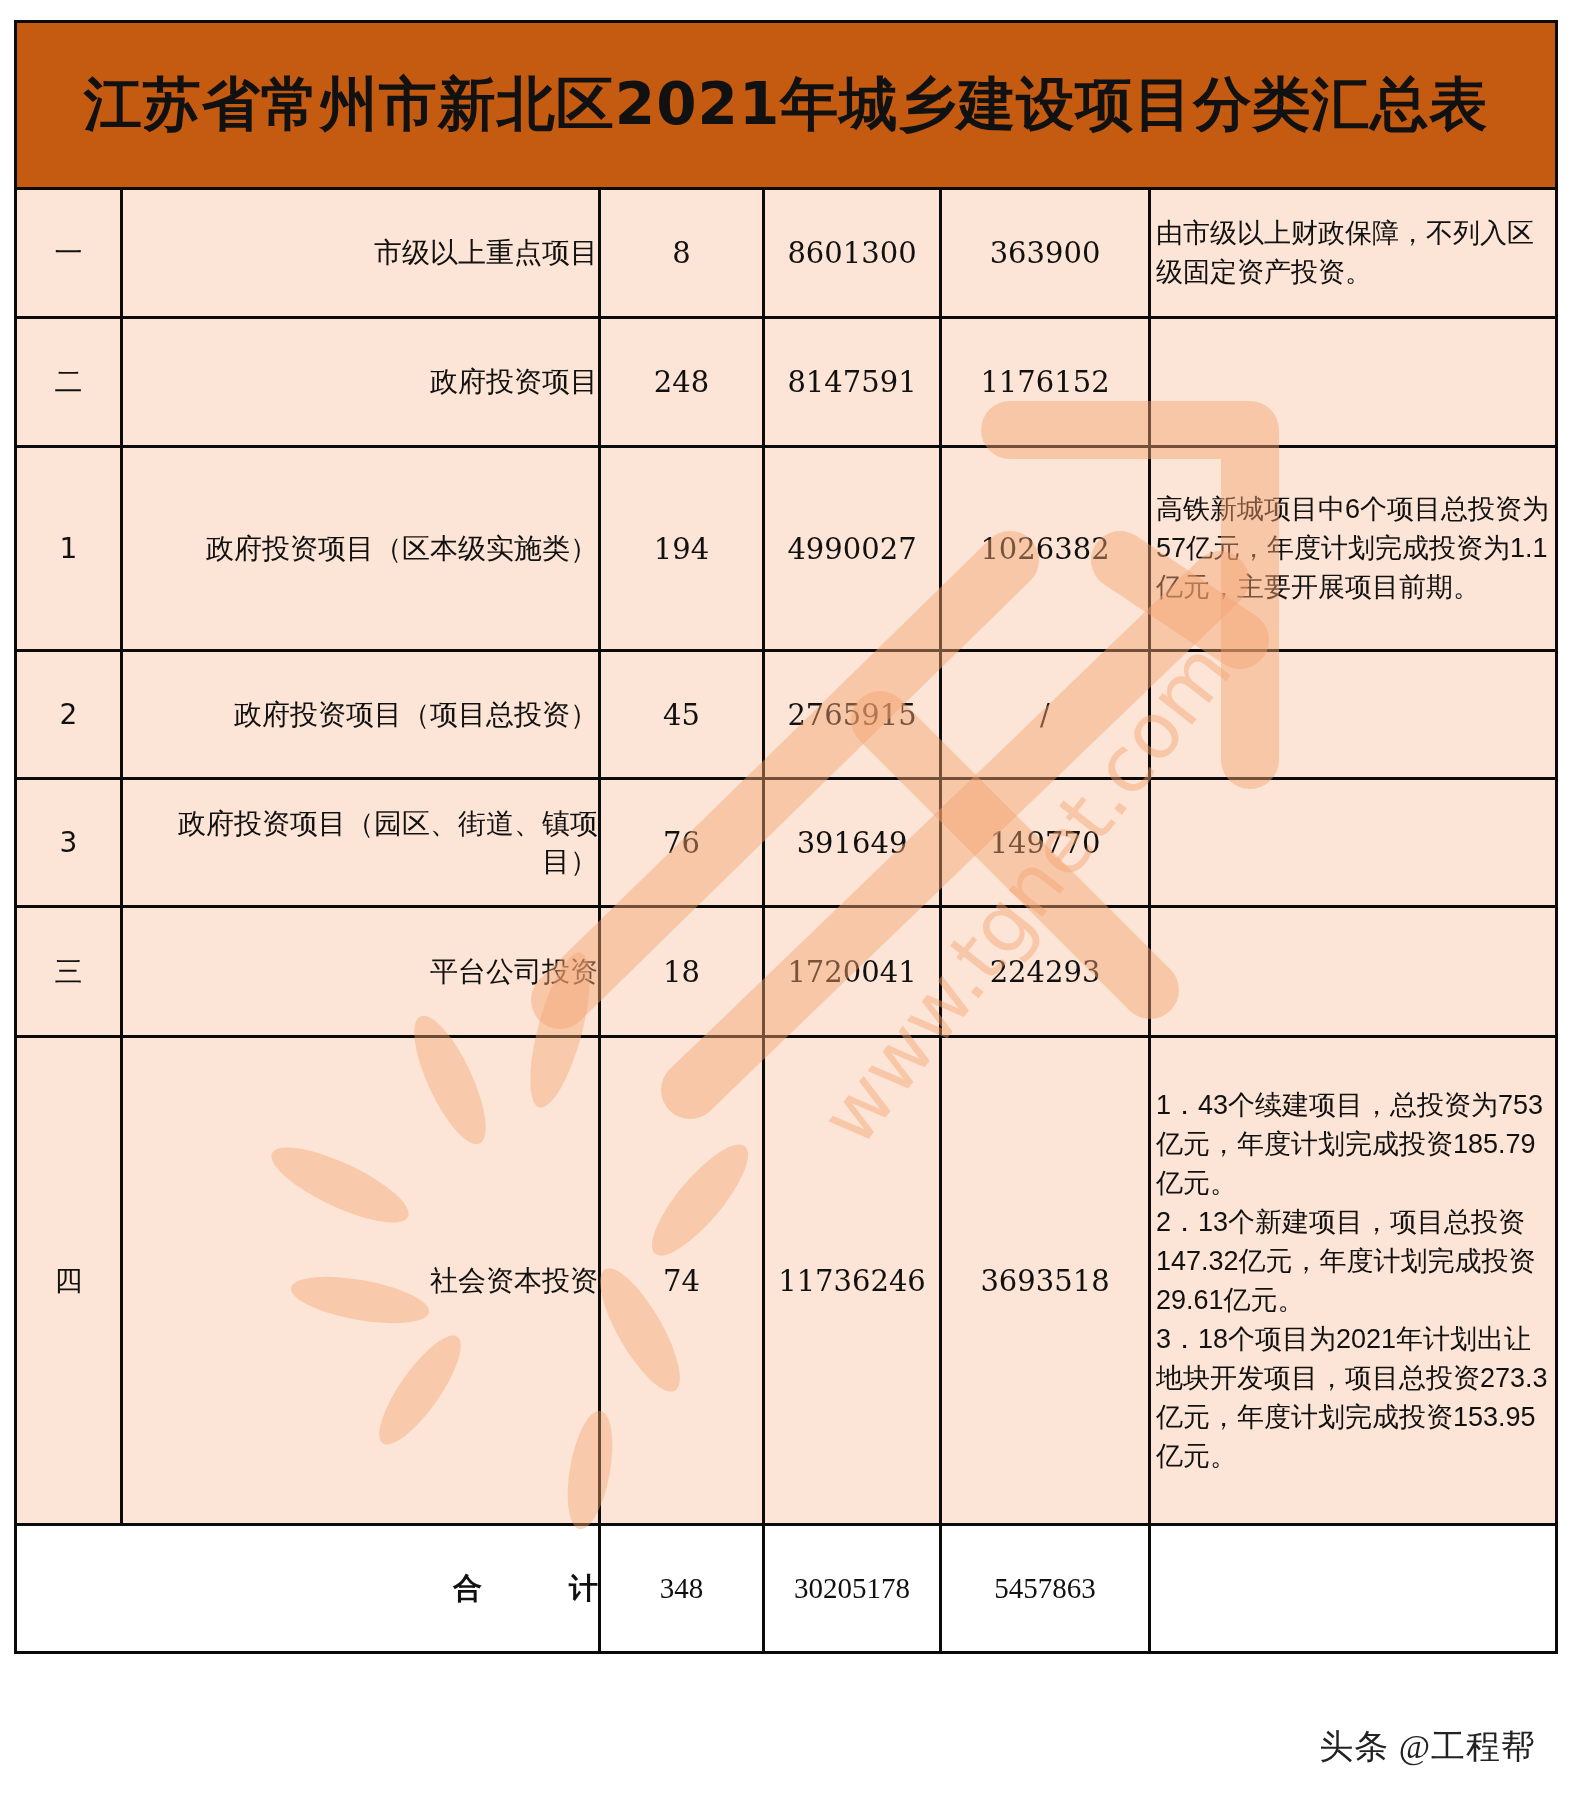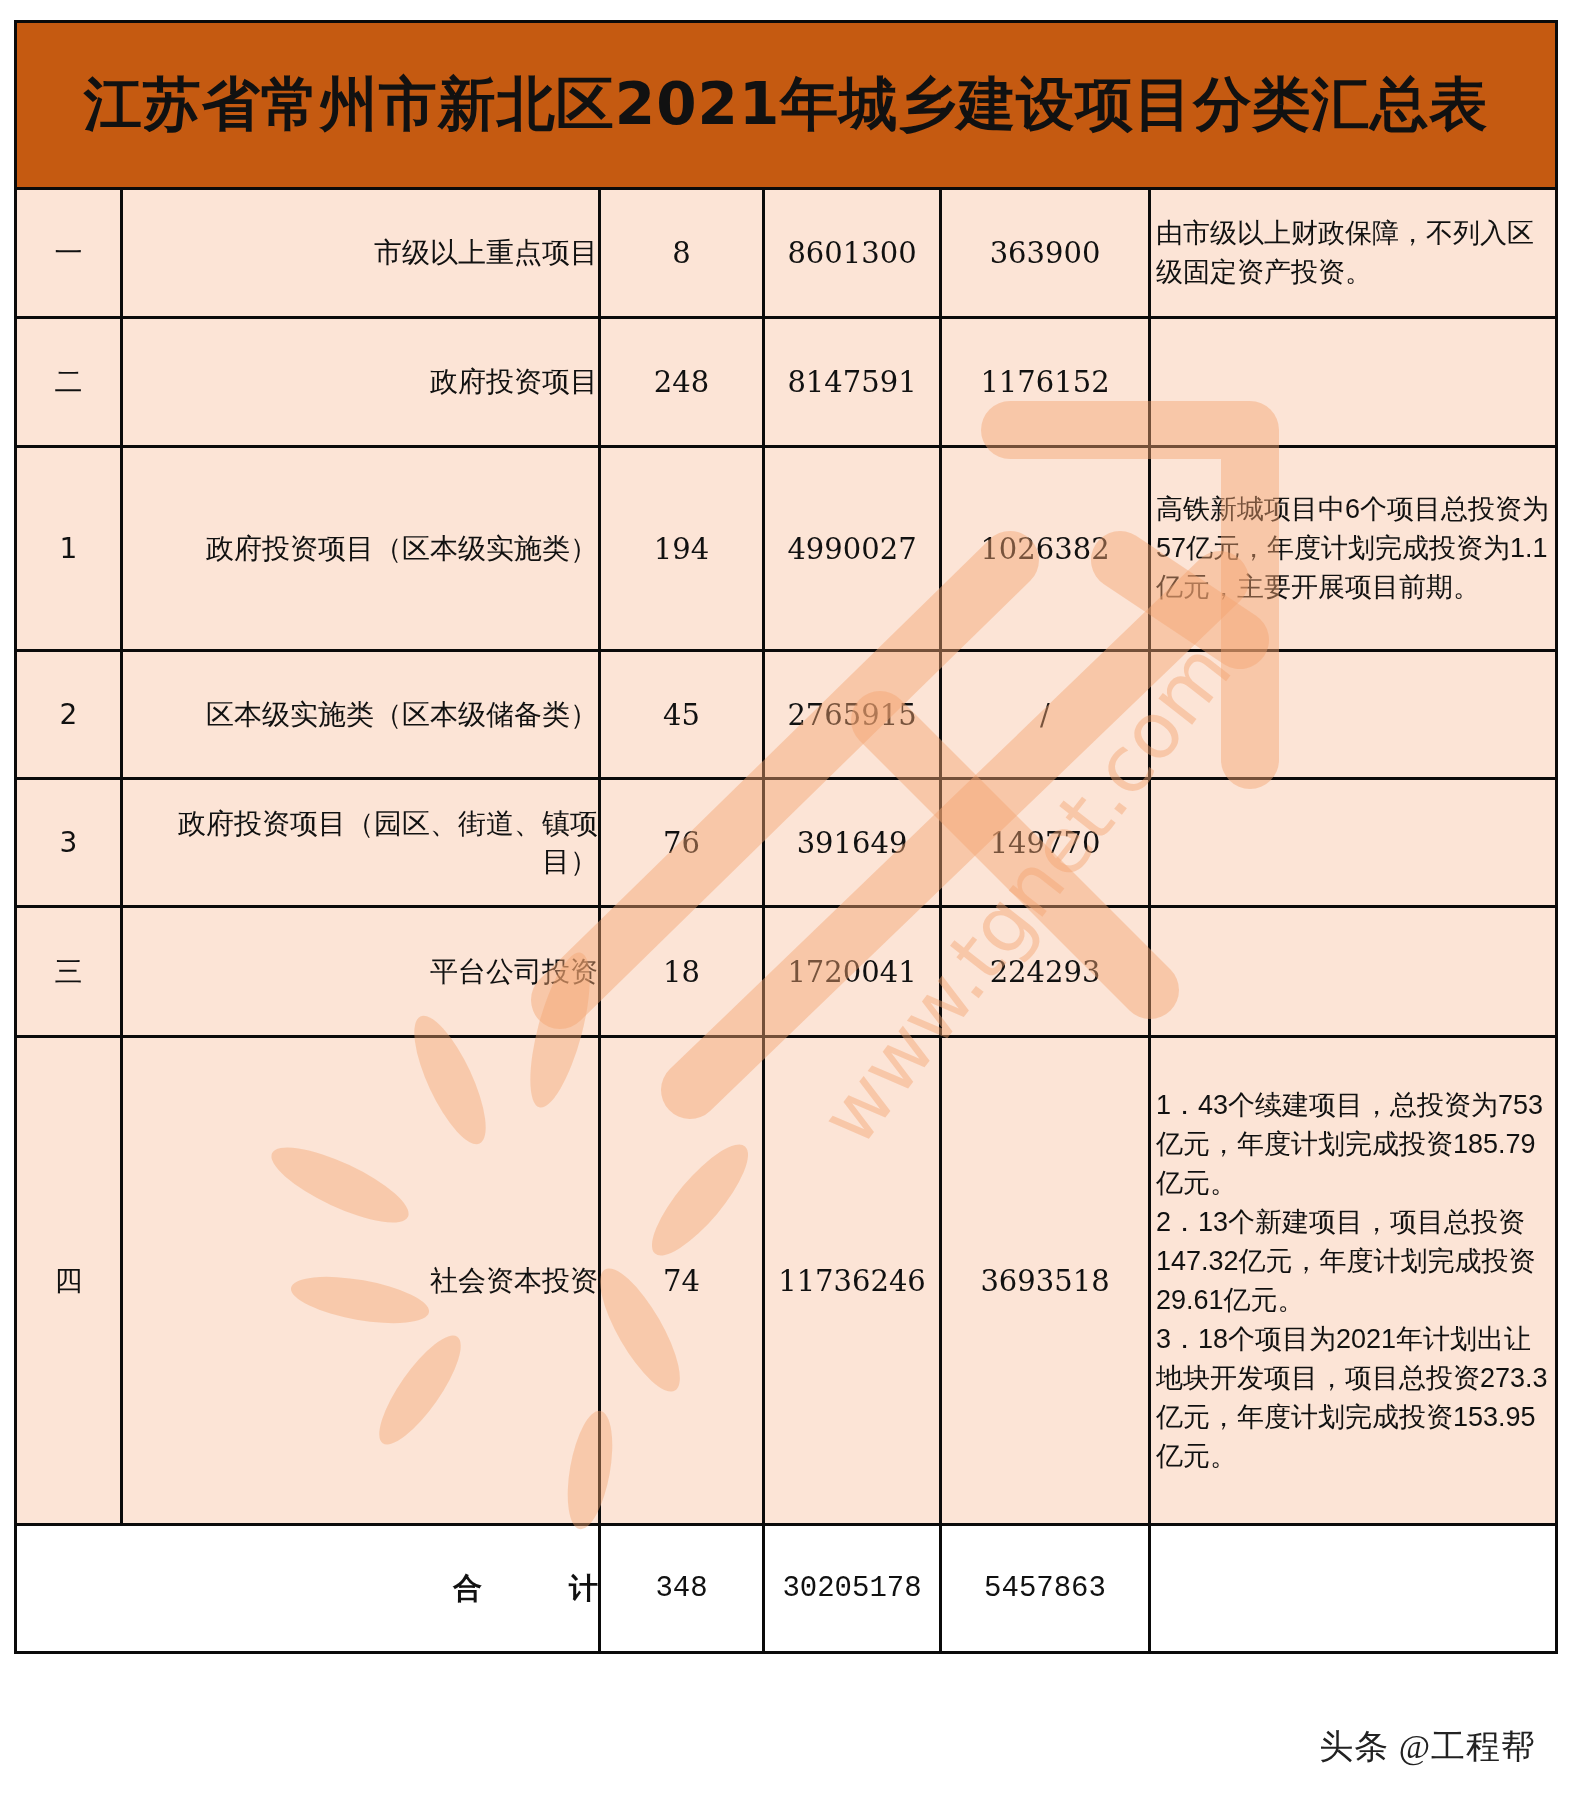--- a/index.html
+++ b/index.html
@@ -15,21 +15,21 @@
     .hdr td { background: #ffffff; height: 125px; text-align: center; font-size: 29px;
               font-family: "DejaVu Sans", "Liberation Sans", sans-serif; font-weight: bold; line-height: 40px; }
     .row td { background: #FCE4D6; font-size: 28px; }
     .row .c-idx { text-align: center; font-family: "DejaVu Sans", sans-serif; }
     .row .c-cat { text-align: right; padding-left: 6px; font-family: "DejaVu Sans", sans-serif; line-height: 38px; }
     .row .c-num { text-align: center; font-family: "DejaVu Serif", serif; font-size: 29px; }
     .row .c-note { text-align: left; padding-left: 5px; font-family: Liberation Sans, sans-serif;
                    font-size: 27px; line-height: 39px; vertical-align: middle; }
     .total td { background: #ffffff; height: 125px; font-size: 29px; }
     .total .c-label { text-align: right; font-family: Liberation Sans, sans-serif; font-weight: bold; word-spacing: 100px; }
-    .total .c-num { text-align: center; font-family: Liberation Mono, monospace; margin-top: 25px; }
+    .total .c-num { text-align: center; font-family: Liberation Serif, serif; margin-top: 25px; }
     .watermark { position: absolute; left: 0; top: 0; width: 1572px; height: 1804px; pointer-events: none; }
     .brand { position: absolute; right: 36px; bottom: 34px; font-family: Liberation Serif, serif;
              font-size: 34px; color: #222; letter-spacing: 1px; }
     .pre { white-space: pre-line; }
   </style>
 </head>
 <body>
 
 <div class="sheet">
   <table class="grid">
@@ -65,21 +65,21 @@
       <tr class="row" style="height:204px">
         <td class="c-idx">1</td>
         <td class="c-cat">政府投资项目（区本级实施类）</td>
         <td class="c-num">194</td>
         <td class="c-num">4990027</td>
         <td class="c-num">1026382</td>
         <td class="c-note">高铁新城项目中6个项目总投资为57亿元，年度计划完成投资为1.1亿元，主要开展项目前期。</td>
       </tr>
       <tr class="row" style="height:128px">
         <td class="c-idx">2</td>
-        <td class="c-cat">区本级实施类（区本级储备类）</td>
+        <td class="c-cat">政府投资项目（项目总投资）</td>
         <td class="c-num">45</td>
         <td class="c-num">2765915</td>
         <td class="c-num">/</td>
         <td class="c-note"></td>
       </tr>
       <tr class="row" style="height:128px">
         <td class="c-idx">3</td>
         <td class="c-cat">政府投资项目（园区、街道、镇项目）</td>
         <td class="c-num">76</td>
         <td class="c-num">391649</td>

